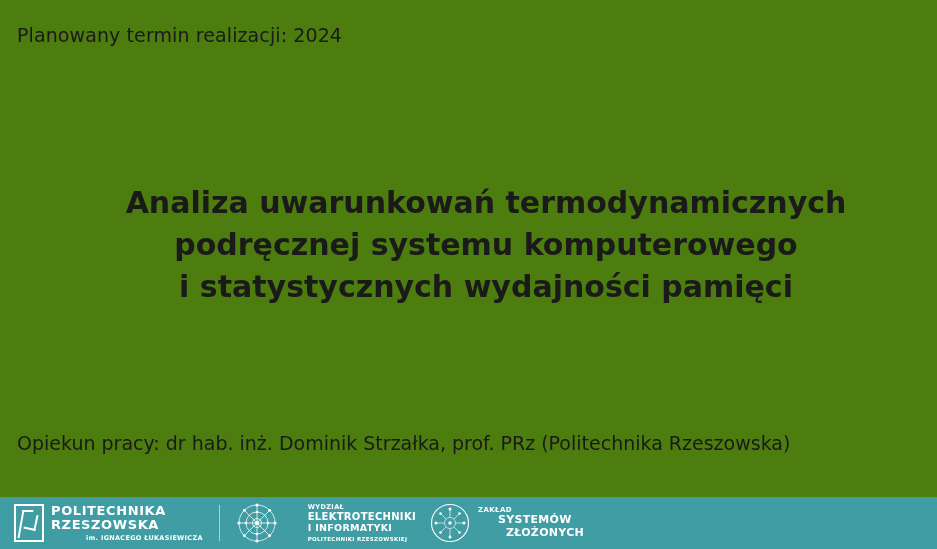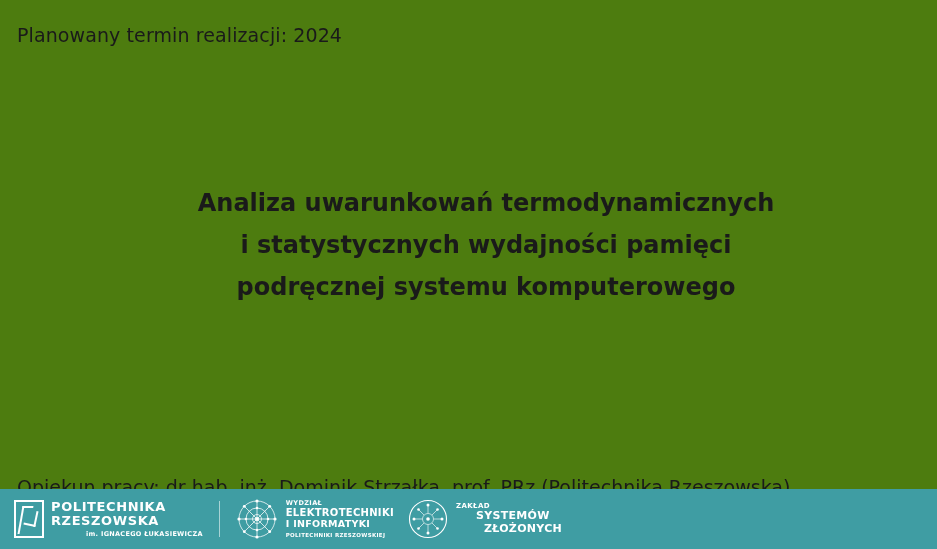--- a/index.html
+++ b/index.html
@@ -25,43 +25,43 @@
     color: #1a1a1a;
     letter-spacing: 0.1px;
     white-space: nowrap;
   }
   .title {
     position: absolute;
     left: 0;
     right: 0;
     top: 182px;
     text-align: center;
-    font-size: 24px;
+    font-size: 30px;
     font-weight: bold;
     color: #1a1a1a;
     line-height: 42px;
     margin-left: 35px;
   }
   .title .line {
     display: block;
   }
   .supervisor {
     position: absolute;
     left: 17px;
-    top: 476px;
+    top: 432px;
     font-size: 19px;
     color: #1a1a1a;
     white-space: nowrap;
   }
   .footer {
     position: absolute;
     left: 0;
     bottom: 0;
     width: 937px;
-    height: 60px;
+    height: 52px;
     background: #3f9da3;
     display: flex;
     align-items: center;
   }
   
   .logo1 {
     display: flex;
     align-items: center;
     margin-left: 14px;
     height: 44px;
@@ -113,21 +113,21 @@
   .logo2 {
     display: flex;
     align-items: center;
     height: 44px;
   }
   .logo2 .net {
     width: 42px;
     height: 42px;
     margin-right: 8px;
   }
-  .logo2 .txt { color: #ffffff; line-height: 1.15; }
+  .logo2 .txt { color: #ffffff; line-height: 1.15; margin-left: 22px; }
   .logo2 .l1 { font-size: 6.5px; font-weight: bold; letter-spacing: 0.4px; }
   .logo2 .l2 { font-size: 10px; font-weight: bold; letter-spacing: 0.3px; }
   .logo2 .l3 { font-size: 9.5px; font-weight: bold; letter-spacing: 0.3px; }
   .logo2 .l4 { font-size: 5.5px; font-weight: bold; letter-spacing: 0.3px; margin-top: 2px; }
   
   .logo3 {
     display: flex;
     align-items: center;
     height: 44px;
     margin-left: 14px;
@@ -144,22 +144,22 @@
 </style>
 </head>
 <body>
 
 <div class="slide">
 
   <div class="top-note">Planowany termin realizacji: 2024</div>
 
   <div class="title">
     <span class="line">Analiza uwarunkowań termodynamicznych</span>
+    <span class="line">podręcznej systemu komputerowego</span>
     <span class="line">i statystycznych wydajności pamięci</span>
-    <span class="line">podręcznej systemu komputerowego</span>
   </div>
 
   <div class="supervisor">Opiekun pracy: dr hab. inż. Dominik Strzałka, prof. PRz (Politechnika Rzeszowska)</div>
 
   <div class="footer">
 
     <div class="logo1">
       <div class="mark"></div>
       <div class="txt">
         <div class="l1">POLITECHNIKA</div>

